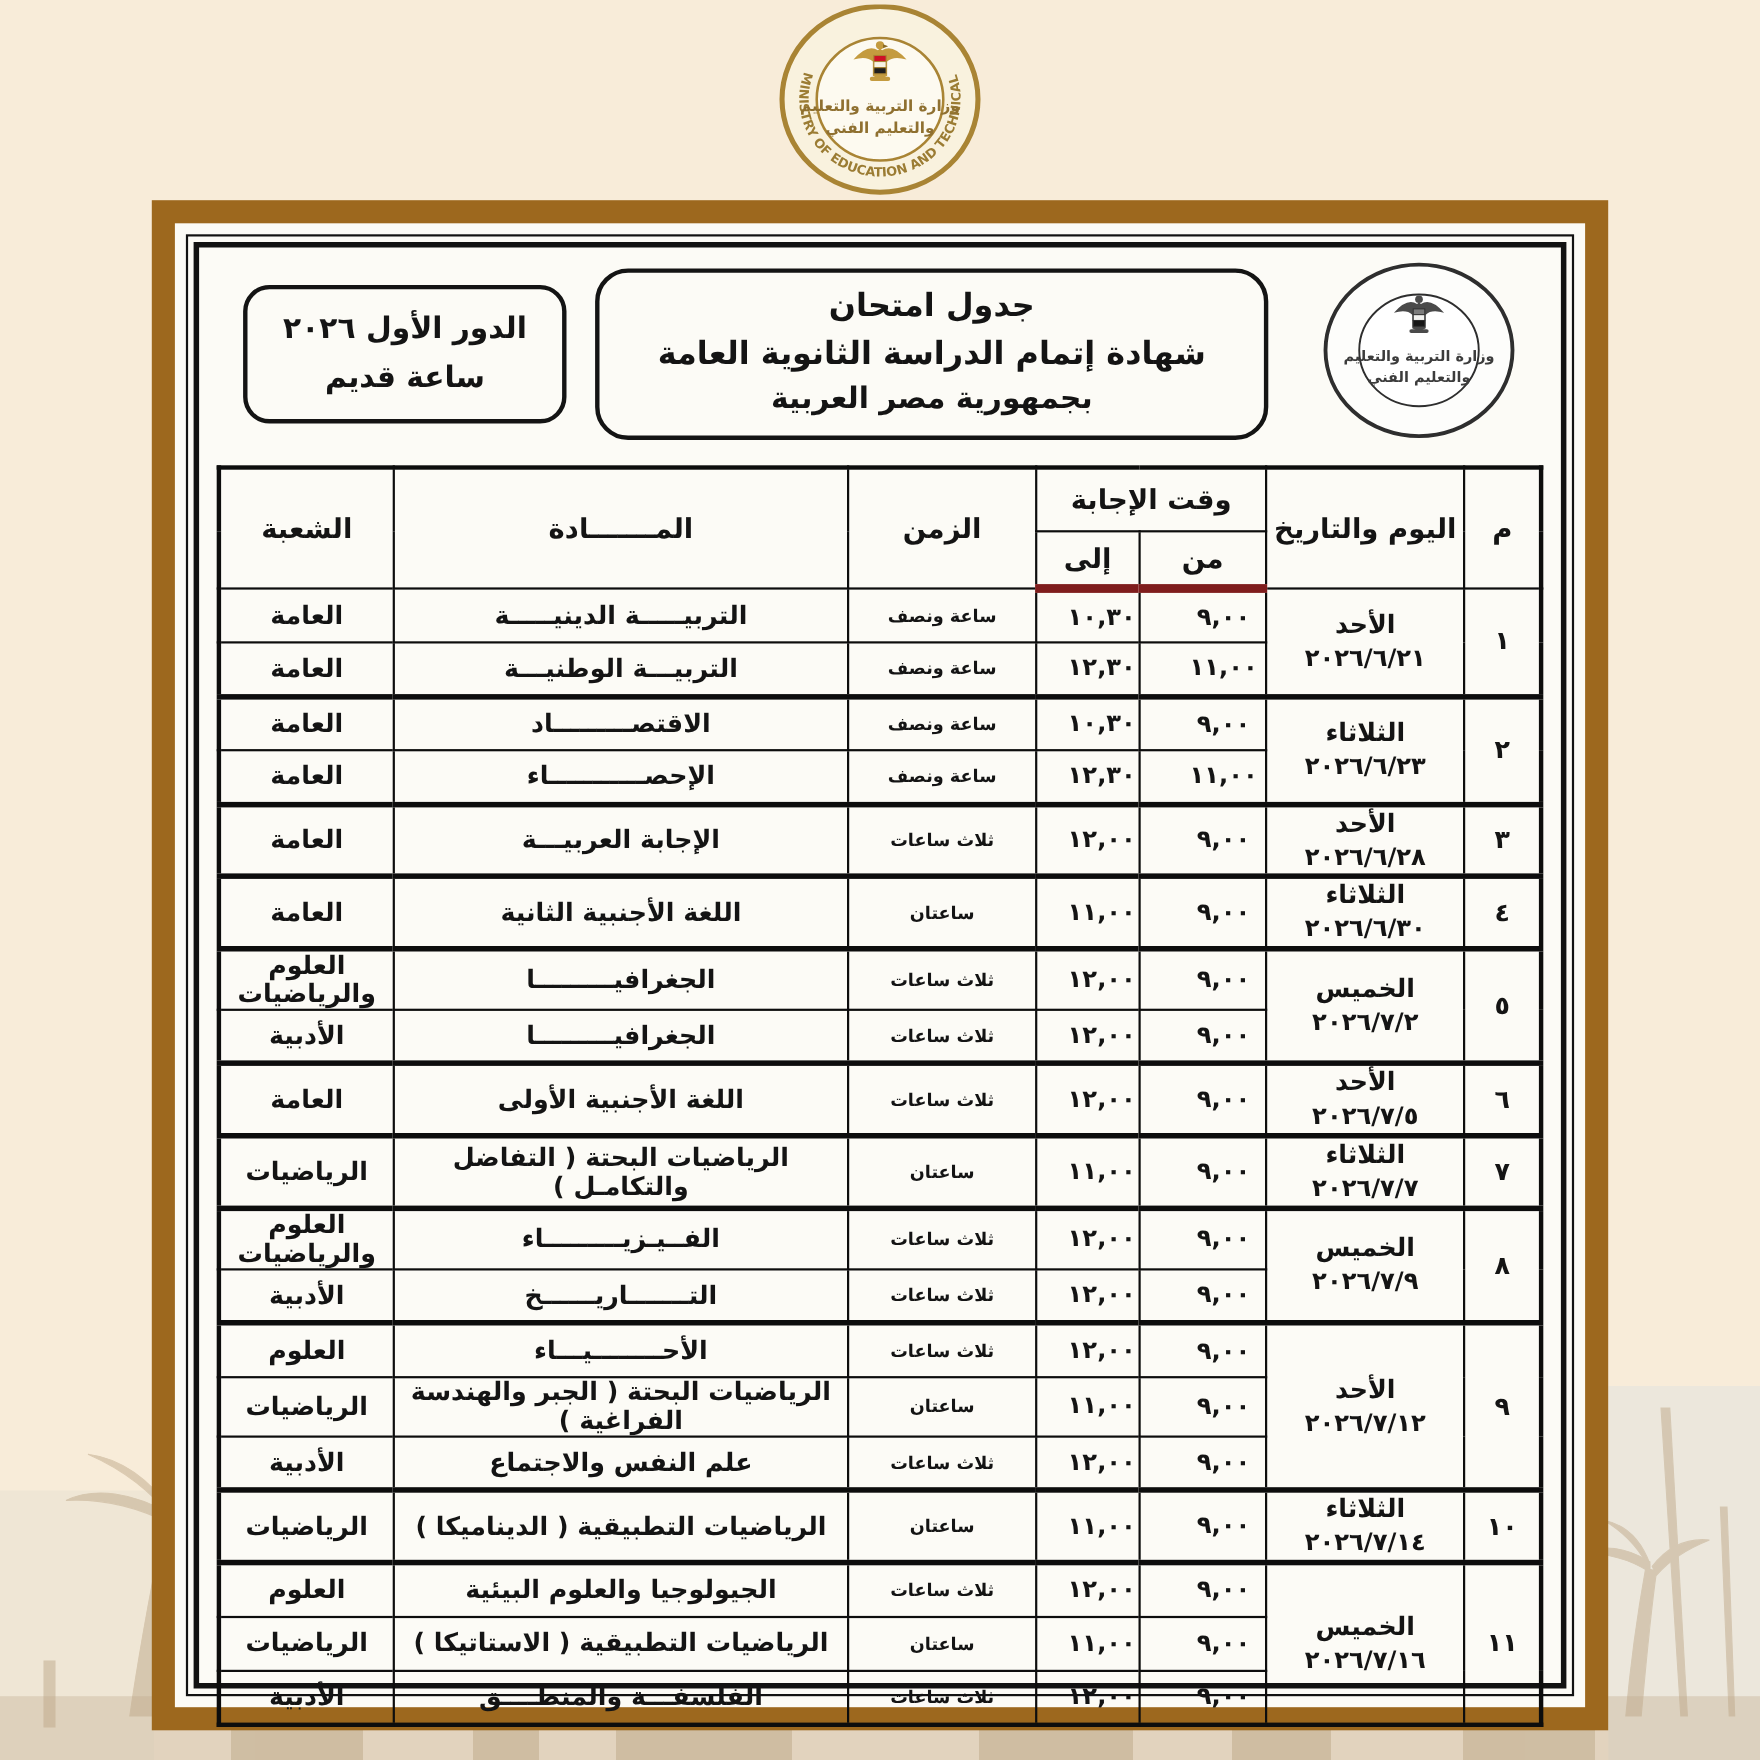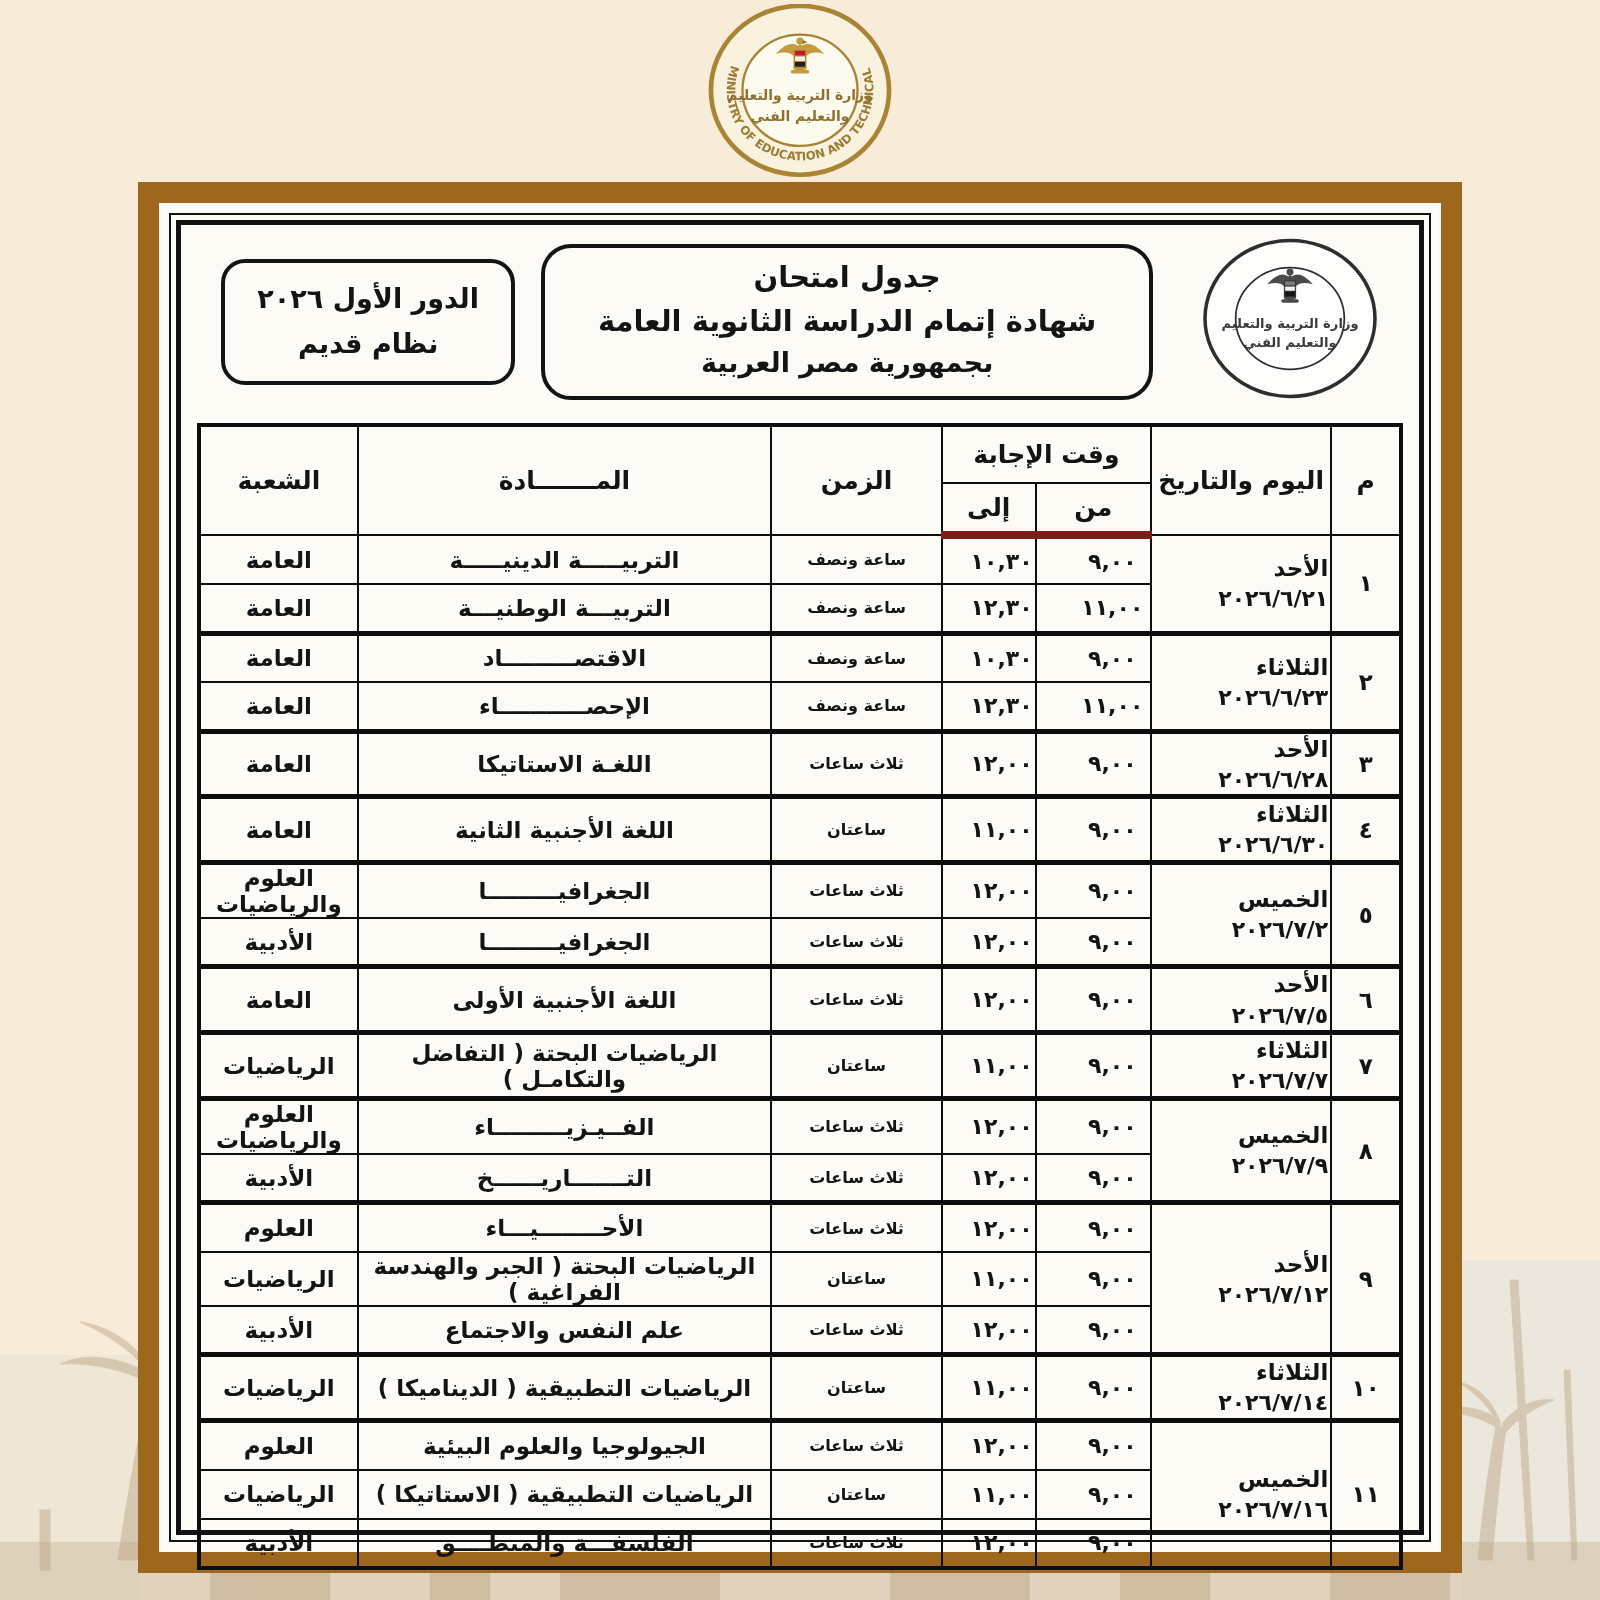--- a/index.html
+++ b/index.html
@@ -57,21 +57,21 @@
   }
   .schedule th,.schedule td{
     border:2px solid #0d0d0d;text-align:center;vertical-align:middle;
     font-weight:bold;padding:0 2px;overflow:hidden;
   }
   .schedule thead tr.h1{height:58px;}
   .schedule thead tr.h2{height:52px;}
   .schedule th{font-size:25px;}
   .schedule th.h-subject{letter-spacing:1px;}
   .schedule td.col-num{font-size:23px;}
-  .schedule td.col-day{font-size:23px;line-height:1.35;text-align:right;}
+  .schedule td.col-day{font-size:23px;line-height:1.35;}
   .col-day .day-date{font-size:22px;}
   .schedule td.col-time{font-size:22px;padding-left:40px;}
   .schedule td.col-dur{font-size:16px;}
   .schedule td.col-subj{font-size:23px;}
   .schedule td.col-branch{font-size:23px;}
   .schedule tr.group-start td{border-top:5px solid #0d0d0d;}
   .schedule thead tr.h2 th{border-bottom:8px solid #7f1d1d;}
 </style>
 </head>
 <body>
@@ -167,21 +167,21 @@
           </svg>
 
           <div class="title-box">
             <div class="title-line1">جدول امتحان</div>
             <div class="title-line2">شهادة إتمام الدراسة الثانوية العامة</div>
             <div class="title-line3">بجمهورية مصر العربية</div>
           </div>
 
           <div class="session-box">
             <div>الدور الأول ٢٠٢٦</div>
-            <div>نظام قديم</div>
+            <div>ساعة قديم</div>
           </div>
         </div>
 
         <div class="table-zone">
           <table class="schedule" dir="rtl">
             <colgroup>
               <col style="width:5.8%">
                 <col style="width:15%">
                 <col style="width:9.6%">
               <col style="width:7.8%">
@@ -244,21 +244,21 @@
                 </tr>
                 <tr class="group-start" style="height: 60px;">
                   <td class="col-num" rowspan="1">٣</td>
                   <td class="col-day" rowspan="1">
                     <div>الأحد</div>
                     <div class="day-date">٢٠٢٦/٦/٢٨</div>
                   </td>
                   <td class="col-time">٩,٠٠</td>
                   <td class="col-time">١٢,٠٠</td>
                   <td class="col-dur">ثلاث ساعات</td>
-                  <td class="col-subj">اللغـة الاستاتيكا</td>
+                  <td class="col-subj">الإجابة العربيـــة</td>
                   <td class="col-branch">العامة</td>
                 </tr>
                 <tr class="group-start" style="height: 60px;">
                   <td class="col-num" rowspan="1">٤</td>
                   <td class="col-day" rowspan="1">
                     <div>الثلاثاء</div>
                     <div class="day-date">٢٠٢٦/٦/٣٠</div>
                   </td>
                   <td class="col-time">٩,٠٠</td>
                   <td class="col-time">١١,٠٠</td>

